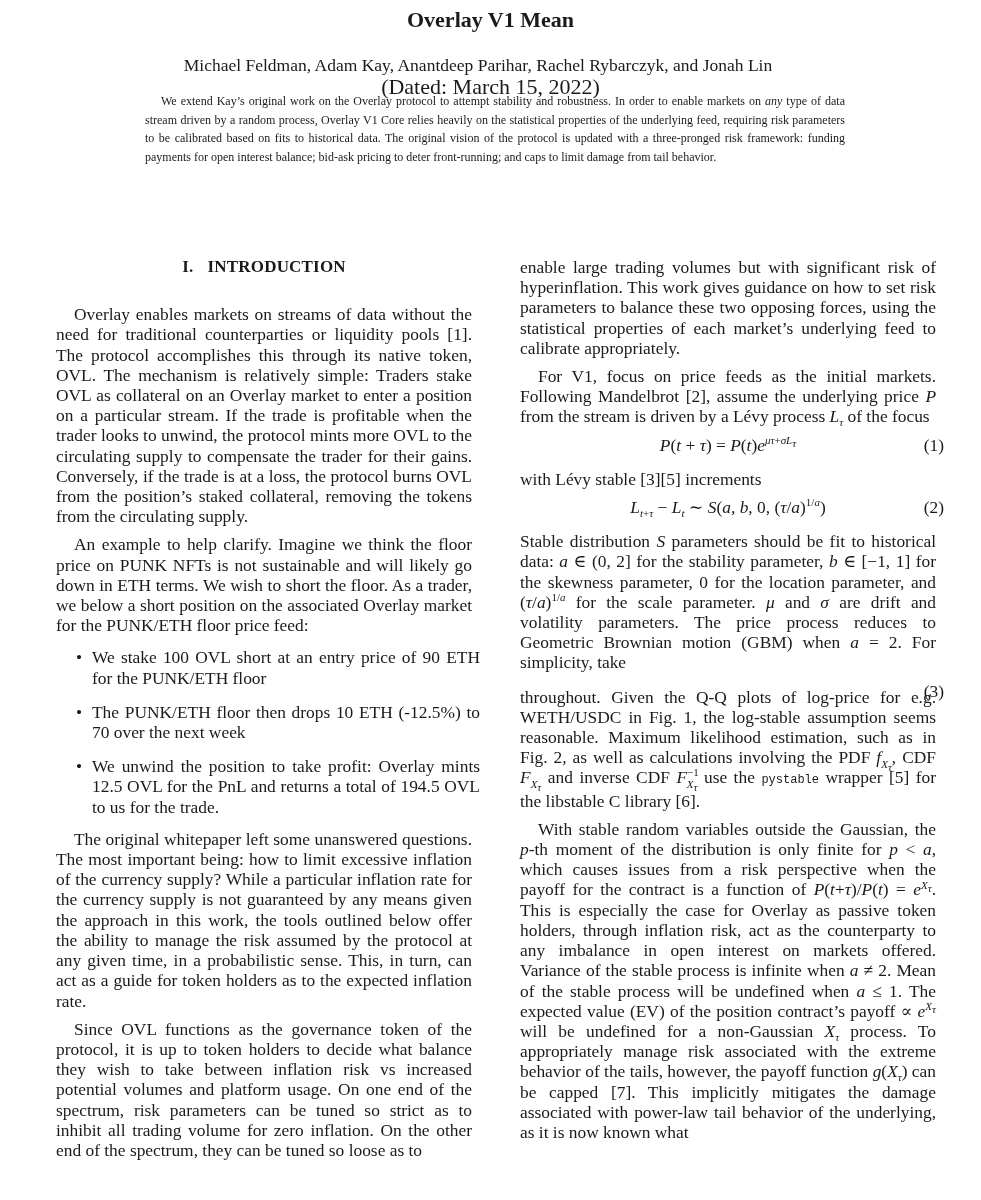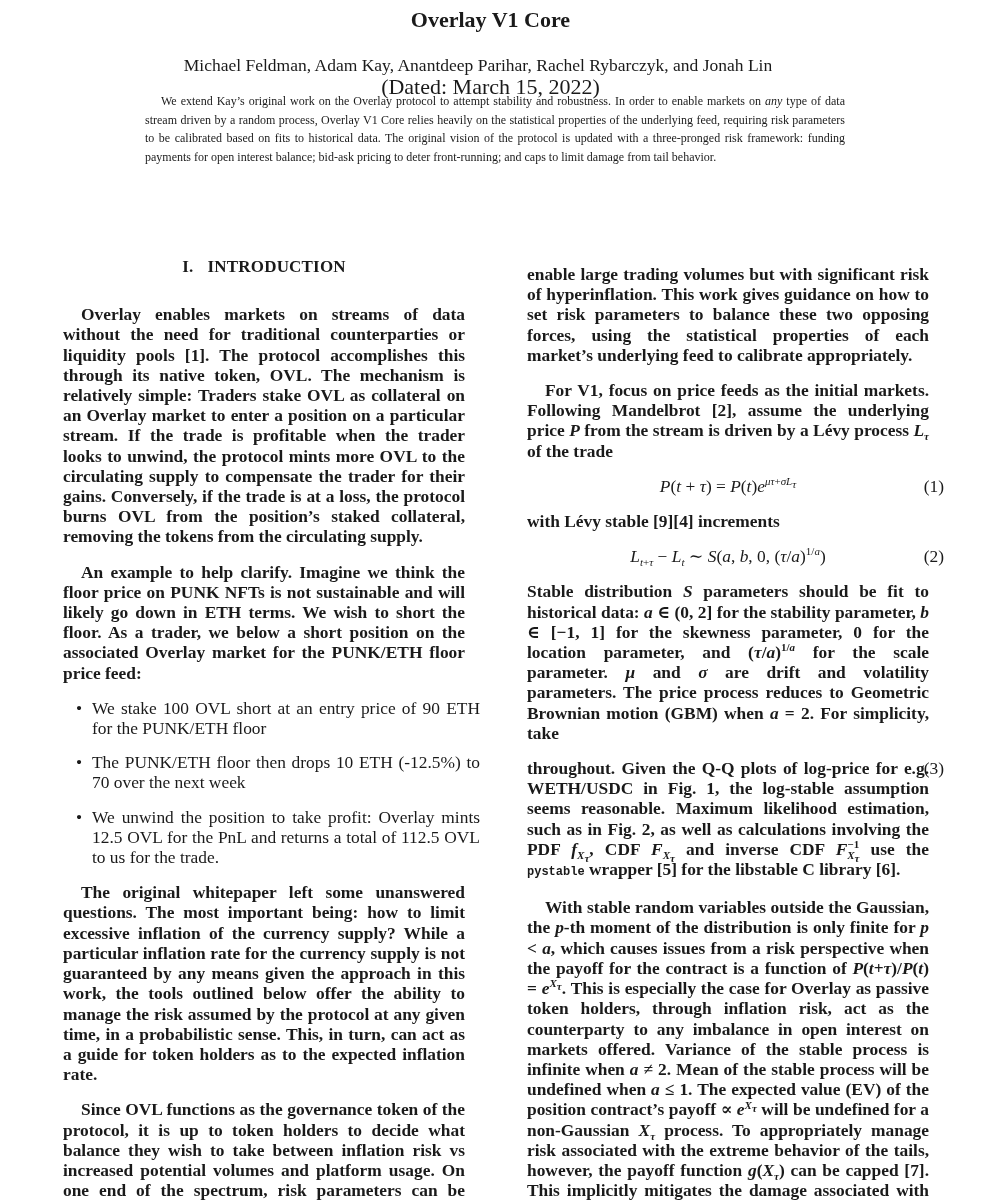--- a/index.html
+++ b/index.html
@@ -9,66 +9,66 @@
            font-size:22px; font-weight:bold; }
   .authors { position:absolute; top:55px; left:0; width:956px; text-align:center; font-size:17.5px; }
   .dated { position:absolute; top:74px; left:0; width:981px; text-align:center; font-size:22px; }
   .abstract { position:absolute; top:92px; left:145px; width:700px; font-size:12px;
               line-height:18.6px; text-align:justify; text-indent:16px; }
   .col { position:absolute; width:432px; font-size:17.4px; line-height:20.2px; }
   .col.left { left:48px; top:249px; }
   .col.right { left:512px; top:249px; }
   .sec-head { text-align:center; font-weight:bold; font-size:17px; margin:8px 0 27px 0; letter-spacing:0.2px; }
   .sec-head .num { margin-right:14px; }
-  p { margin:15px; text-align:justify;font-weight:bold; }
+  p { margin:8px; text-align:justify; }
   p.ind { text-indent:18px; }
   ul.bullets { list-style:none; margin:12px 0 12px 0; padding:0 0 0 28px; }
   ul.bullets li { position:relative; padding-left:16px; margin-bottom:14px; text-align:justify; }
   ul.bullets li:last-child { margin-bottom:0; }
   ul.bullets li .bullet { position:absolute; left:0; top:0; }
   .eq { position:relative; text-align:center; margin:4px 0 14px 0; }
   .eq .eqnum { position:absolute; right:0; top:0; }
   i, .m { font-style:italic; }
   .mono { font-family:"Liberation Mono","DejaVu Sans Mono",monospace; font-size:12px; }
   sub, sup { font-size:11px; line-height:0; }
 </style>
 </head>
 <body>
 
-<div class="title">Overlay V1 Core</div>
+<div class="title">Overlay V1 Mean</div>
 <div class="authors">Michael Feldman, Adam Kay, Anantdeep Parihar, Rachel Rybarczyk, and Jonah Lin</div>
 <div class="dated">(Dated: March 15, 2022)</div>
 
 <div class="abstract"><span>We extend Kay’s original work on the Overlay protocol to attempt stability and robustness. In order to enable markets on </span><i>any</i><span> type of data stream driven by a random process, Overlay V1 Core relies heavily on the statistical properties of the underlying feed, requiring risk parameters to be calibrated based on fits to historical data. The original vision of the protocol is updated with a three-pronged risk framework: funding payments for open interest balance; bid-ask pricing to deter front-running; and caps to limit damage from tail behavior.</span></div>
 
 <div class="col left">
   <div class="sec-head">
     <span class="num">I.</span><span>INTRODUCTION</span>
   </div>
   <p class="ind">Overlay enables markets on streams of data without the need for traditional counterparties or liquidity pools [1]. The protocol accomplishes this through its native token, OVL. The mechanism is relatively simple: Traders stake OVL as collateral on an Overlay market to enter a position on a particular stream. If the trade is profitable when the trader looks to unwind, the protocol mints more OVL to the circulating supply to compensate the trader for their gains. Conversely, if the trade is at a loss, the protocol burns OVL from the position’s staked collateral, removing the tokens from the circulating supply.</p>
   <p class="ind">An example to help clarify. Imagine we think the floor price on PUNK NFTs is not sustainable and will likely go down in ETH terms. We wish to short the floor. As a trader, we below a short position on the associated Overlay market for the PUNK/ETH floor price feed:</p>
   <ul class="bullets">
     <li><span class="bullet">•</span><span>We stake 100 OVL short at an entry price of 90 ETH for the PUNK/ETH floor</span></li>
     <li><span class="bullet">•</span><span>The PUNK/ETH floor then drops 10 ETH (-12.5%) to 70 over the next week</span></li>
-    <li><span class="bullet">•</span><span>We unwind the position to take profit: Overlay mints 12.5 OVL for the PnL and returns a total of 112.5 OVL to us for the trade.</span></li>
+    <li><span class="bullet">•</span><span>We unwind the position to take profit: Overlay mints 12.5 OVL for the PnL and returns a total of 194.5 OVL to us for the trade.</span></li>
   </ul>
   <p class="ind">The original whitepaper left some unanswered questions. The most important being: how to limit excessive inflation of the currency supply? While a particular inflation rate for the currency supply is not guaranteed by any means given the approach in this work, the tools outlined below offer the ability to manage the risk assumed by the protocol at any given time, in a probabilistic sense. This, in turn, can act as a guide for token holders as to the expected inflation rate.</p>
   <p class="ind">Since OVL functions as the governance token of the protocol, it is up to token holders to decide what balance they wish to take between inflation risk vs increased potential volumes and platform usage. On one end of the spectrum, risk parameters can be tuned so strict as to inhibit all trading volume for zero inflation. On the other end of the spectrum, they can be tuned so loose as to</p>
 </div>
 
 <div class="col right">
   <p>enable large trading volumes but with significant risk of hyperinflation. This work gives guidance on how to set risk parameters to balance these two opposing forces, using the statistical properties of each market’s underlying feed to calibrate appropriately.</p>
-  <p class="ind"><span>For V1, focus on price feeds as the initial markets. Following Mandelbrot [2], assume the underlying price </span><i>P</i><span> from the stream is driven by a Lévy process </span><i>L</i><sub><i>τ</i></sub><span> of the trade</span></p>
+  <p class="ind"><span>For V1, focus on price feeds as the initial markets. Following Mandelbrot [2], assume the underlying price </span><i>P</i><span> from the stream is driven by a Lévy process </span><i>L</i><sub><i>τ</i></sub><span> of the focus</span></p>
 
   <div class="eq">
     <span><i>P</i>(<i>t</i> + <i>τ</i>) = <i>P</i>(<i>t</i>)<i>e</i><sup><i>μτ</i>+<i>σL</i><sub><i>τ</i></sub></sup></span>
     <span class="eqnum">(1)</span>
   </div>
 
-  <p>with Lévy stable [9][4] increments</p>
+  <p>with Lévy stable [3][5] increments</p>
 
   <div class="eq">
     <span><i>L</i><sub><i>t</i>+<i>τ</i></sub> − <i>L</i><sub><i>t</i></sub> ∼ <i>S</i>(<i>a</i>, <i>b</i>, 0, (<i>τ</i>/<i>a</i>)<sup>1/<i>a</i></sup>)</span>
     <span class="eqnum">(2)</span>
   </div>
 
   <p><span>Stable distribution </span><i>S</i><span> parameters should be fit to historical data: </span><i>a</i> ∈ (0, 2]<span> for the stability parameter, </span><i>b</i> ∈ [−1, 1]<span> for the skewness parameter, 0 for the location parameter, and </span>(<i>τ</i>/<i>a</i>)<sup>1/<i>a</i></sup><span> for the scale parameter. </span><i>μ</i> and <i>σ</i><span> are drift and volatility parameters. The price process reduces to Geometric Brownian motion (GBM) when </span><i>a</i> = 2<span>. For simplicity, take</span></p>
 
   <div class="eq">
     <span class="eqnum">(3)</span>

